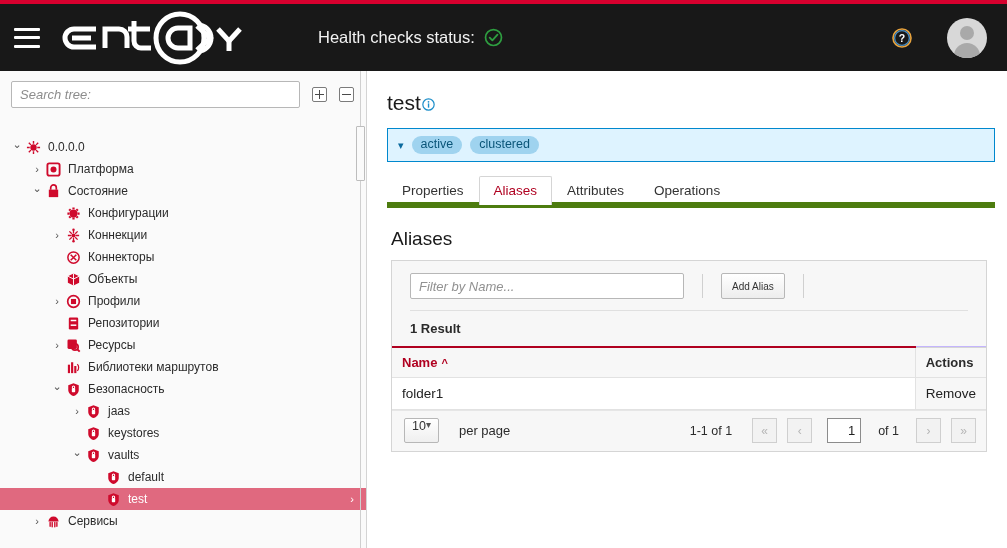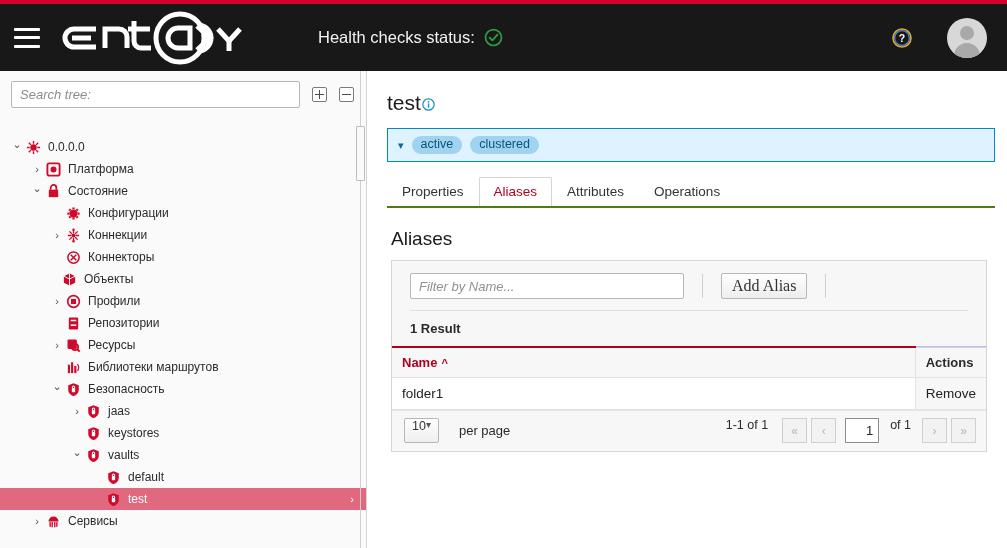--- a/index.html
+++ b/index.html
@@ -156,22 +156,22 @@
     margin-bottom: 14px;
   }
   .status-caret { color: #0b6a9e; font-size: 11px; cursor:pointer; }
   .pill {
     background: #9fd3ef; color: #0a5578;
     border-radius: 10px; padding: 2px 9px 3px;
     font-size: 12.5px; line-height: 1;
   }
 
   .tabs {
-    display: flex; align-items: flex-start;
-    border-bottom: 2px solid #4d7c0f;
+    display: flex; align-items: center;
+    border-bottom: 6px solid #4d7c0f;
     height: 32px; margin-bottom: 0;
   }
   .tab {
     padding: 6px 14px 7px; font-size: 13.5px;
     color: #333; cursor: pointer;
     border: 1px solid transparent; border-bottom: none;
     position: relative; top: 1px; background: transparent;
   }
   .tab.active {
     color: #b00020;
@@ -201,22 +201,22 @@
     background:#fff; padding: 0 8px;
     font-family: "Liberation Sans", sans-serif;
     font-size: 13px; font-style: italic; color: #333; outline: none;
   }
   .filter-input::placeholder { color: #919191; font-style: italic; }
   .tb-sep { width: 1px; height: 24px; background: #d0d0d0; margin: 0 18px; }
   .btn {
     height: 26px; padding: 0 10px;
     border: 1px solid #b7b7b7; border-radius: 2px;
     background: linear-gradient(#ffffff,#ededed);
-    font-family: Liberation Serif, serif;
-    font-size: 16px; color: #333; cursor: pointer;
+    font-family: Liberation Sans, sans-serif;
+    font-size: 10px; color: #333; cursor: pointer;
   }
   .toolbar-rule { height:1px; background:#e0e0e0; margin: 0 18px; }
   .result-count {
     font-size: 13px; color: #2b2b2b; font-weight: bold;
     padding: 10px 0 10px 18px;
   }
 
   table.grid { width: 100%; border-collapse: collapse; background:#c4b5fd; }
   table.grid thead th {
     text-align: left; font-size: 13px; color: #b00020; font-weight: bold;
@@ -244,21 +244,21 @@
     border-top: 1px solid #e6e6e6;
   }
   .select-box {
     height: 25px; display:flex; align-items:flex-start; 
     border: 1px solid #b7b7b7; border-radius: 2px;
     background: linear-gradient(#ffffff,#efefef);
     padding: 0 7px; font-size: 12.5px; color:#333; cursor:pointer;
   }
   .select-box .cv { font-size: 10px; color:#555; }
   .per-page-label { font-size: 13px; color:#2b2b2b; margin-left: 20px; }
-  .pager-right { margin-left:auto; display:flex; gap: 4px; }
+  .pager-right { margin-left:auto; display:flex; align-items:center; gap: 10px; }
   .range-text { font-size: 12.5px; color:#2b2b2b; margin-right: 10px; }
   .pg-btn {
     width: 25px; height: 25px;
     border: 1px solid #cfcfcf; background: #f2f2f2;
     color: #b5b5b5; font-size: 12px; cursor: pointer;
     display:flex; align-items:center; justify-content:center;
   }
   .pg-input {
     width: 34px; height: 25px; margin: 0 5px;
     border: 1px solid #8c8c8c; background: #fff;
@@ -405,21 +405,21 @@
           <div class="tree-node" style="padding-left: 50px;">
             <span class="caret none"></span>
             <span class="t-icon">
               <svg width="15" height="15" viewBox="0 0 16 16">
                 <path d="M2 8a6 6 0 0112 0 6 6 0 01-12 0z" fill="none" stroke="#cf0a2c" stroke-width="1.6"></path>
                 <path d="M5 5l6 6M11 5l-6 6" stroke="#cf0a2c" stroke-width="1.6"></path>
               </svg>
             </span>
             <span class="t-label">Коннекторы</span>
           </div>
-          <div class="tree-node" style="padding-left: 38px; margin-left: 8px;">
+          <div class="tree-node" style="padding-left: 50px;">
             <span class="caret none"></span>
             <span class="t-icon">
               <svg width="15" height="15" viewBox="0 0 16 16">
                 <path d="M8 1.5l6 3v7l-6 3-6-3v-7z" fill="#cf0a2c"></path>
                 <path d="M8 1.5v13" stroke="#fff" stroke-width="1"></path>
                 <path d="M2 4.5l6 3 6-3" fill="none" stroke="#fff" stroke-width="1"></path>
               </svg>
             </span>
             <span class="t-label">Объекты</span>
           </div>

